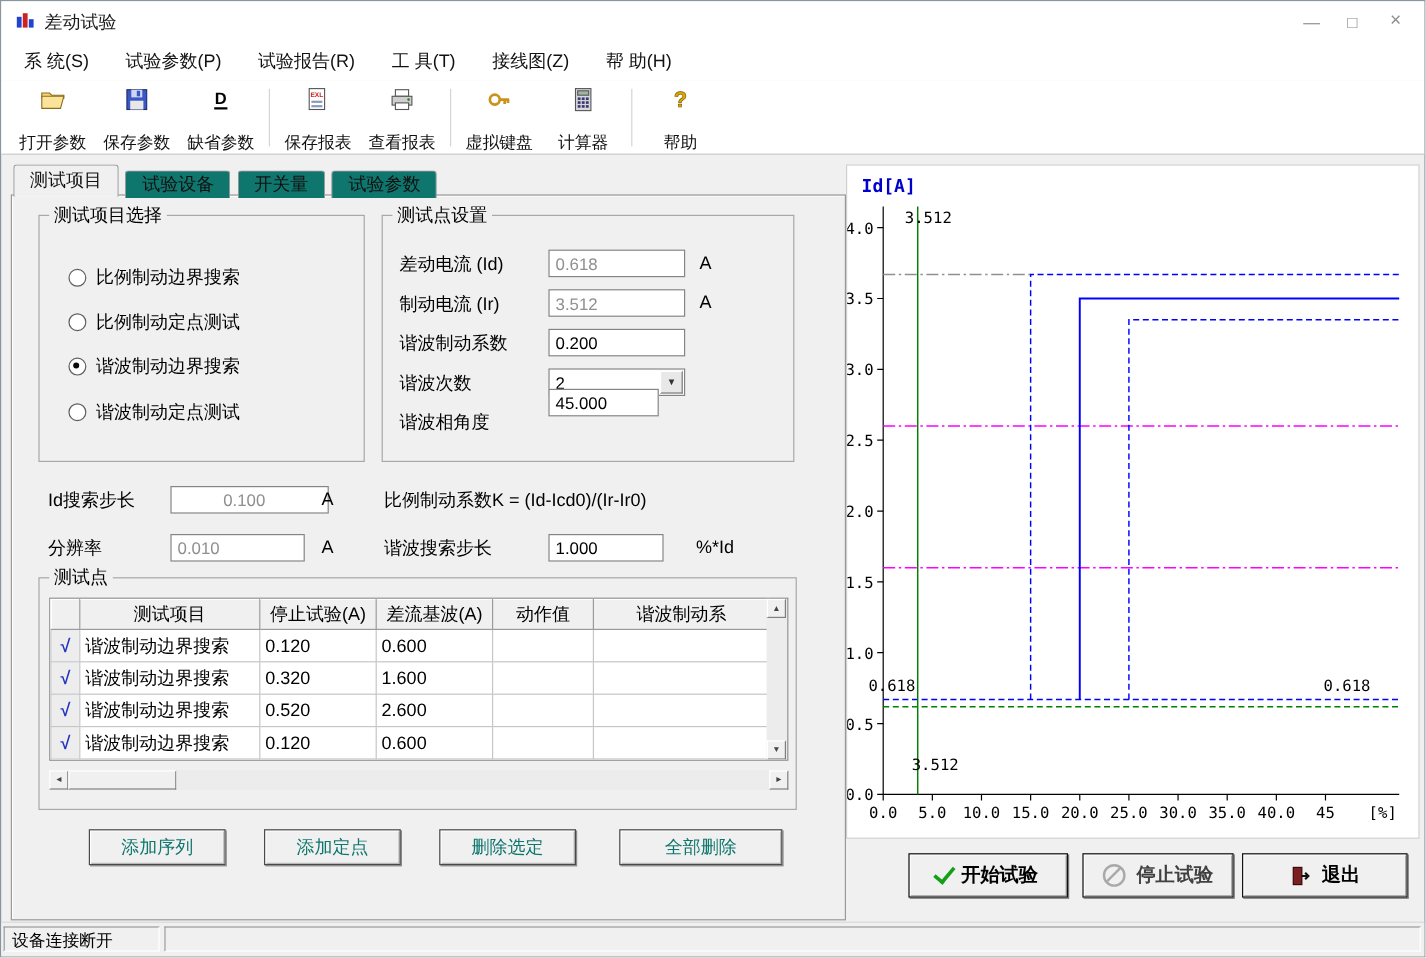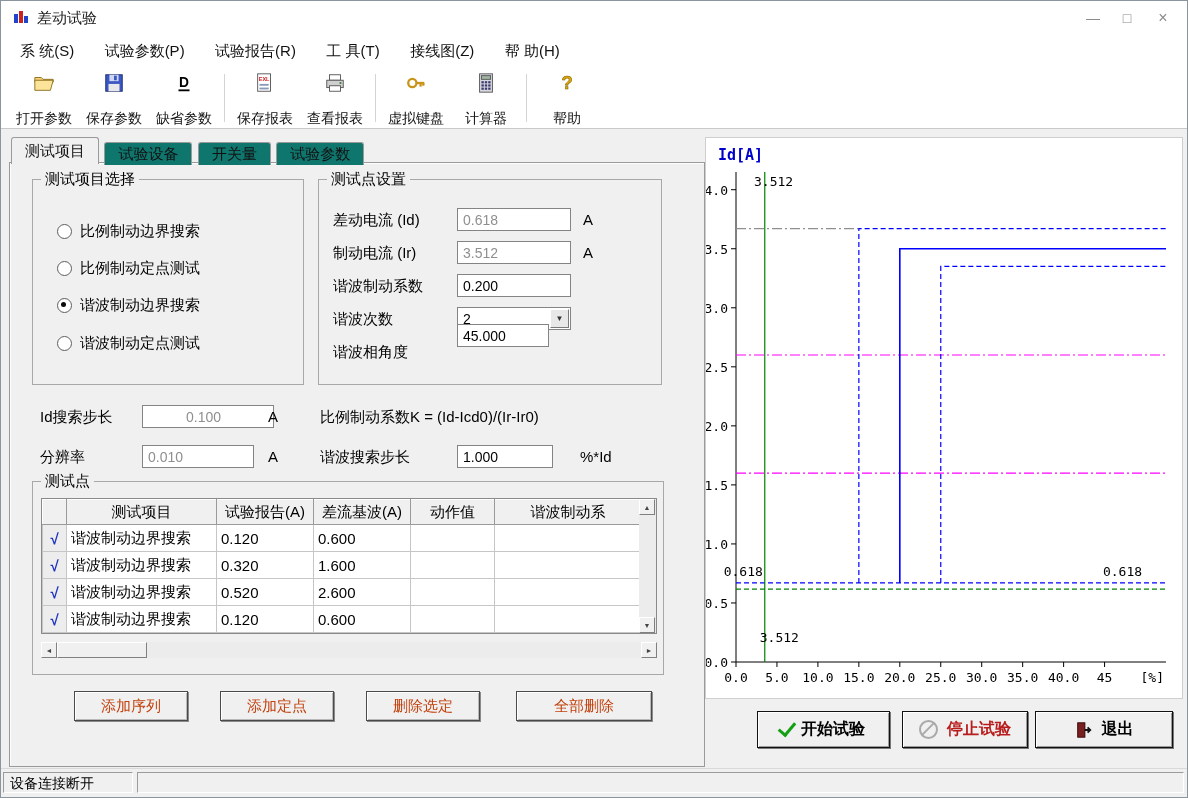--- a/index.html
+++ b/index.html
@@ -48,33 +48,33 @@
   table.grid{border-collapse:collapse;table-layout:fixed;width:599px;background:#fff;}
   table.grid th{background:#f0f0f0;border:1px solid;border-color:#fff #9a9a9a #9a9a9a #fff;font-size:15px;font-weight:normal;height:24px;padding:0 2px;white-space:nowrap;overflow:hidden;text-align:center;}
   table.grid td{border:1px solid #c6c6c6;font-size:15px;height:26px;padding:0 4px;white-space:nowrap;overflow:hidden;}
   td.chk{background:#ededed;color:#1f35c0;font-weight:bold;text-align:center;border-color:#fff #9a9a9a #9a9a9a #fff;border-style:solid;border-width:1px;}
   .vscroll{position:absolute;right:0;top:0;bottom:0;width:17px;background:#e9e9e9;display:flex;flex-direction:column;}
   .sbtn{width:16px;height:16px;background:#f0f0f0;border:1px solid;border-color:#fff #808080 #808080 #fff;font-size:7px;color:#444;display:flex;align-items:center;justify-content:center;box-sizing:border-box;flex:none;}
   .vtrack,.htrack{flex:1;background:#ececec;}
   .hscroll{position:absolute;height:16px;display:flex;background:#ececec;}
   .hthumb{width:90px;background:#f0f0f0;border:1px solid;border-color:#fff #808080 #808080 #fff;box-sizing:border-box;}
 
-  .panel-btn{position:absolute;height:30px;background:#f0f0f0;border:1px solid #4a4a4a;box-shadow:1px 1px 0 #8a8a8a,inset 1px 1px 0 #fff,inset -1px -1px 0 #b9b9b9;font-size:15px;font-family:inherit;color:#c2410c;}
+  .panel-btn{position:absolute;height:30px;background:#f0f0f0;border:1px solid #4a4a4a;box-shadow:1px 1px 0 #8a8a8a,inset 1px 1px 0 #fff,inset -1px -1px 0 #b9b9b9;font-size:15px;font-family:inherit;color:#0f766e;}
 
   
   .chart-box{position:absolute;left:704px;top:136px;width:478px;height:562px;background:#ffffff;border:1px solid #cfcfcf;box-sizing:border-box;}
   .tick{font-family:"DejaVu Sans Mono",monospace;font-size:13px;fill:#000;}
   .axis-label{font-family:"DejaVu Sans Mono",monospace;font-size:15px;font-weight:bold;}
 
   
   .main-btn{position:absolute;height:37px;background:#f0f0f0;border:1px solid #111;box-shadow:inset 1px 1px 0 #fff,inset -1px -1px 0 #9b9b9b,1px 1px 0 #777;display:flex;align-items:center;justify-content:center;gap:9px;font-size:16px;font-weight:bold;font-family:inherit;color:#000;}
   .check-icon{display:inline-block;width:7px;height:14px;border-right:3px solid #14a014;border-bottom:3px solid #14a014;transform:rotate(40deg);margin-top:-5px;}
   .stop-icon{width:15px;height:15px;border:2px solid #a9a9a9;border-radius:50%;position:relative;flex:none;}
   .stop-icon::after{content:"";position:absolute;left:-2px;top:6px;width:18px;height:2px;background:#a9a9a9;transform:rotate(-45deg);}
-  .grey-label{color:#b91c1c;}
+  .grey-label{color:#404040;}
 
   
   .statusbar{position:absolute;left:0;right:0;bottom:0;height:28px;background:#f0f0f0;border-top:1px solid #d9d9d9;}
   .status-panel{position:absolute;top:3px;bottom:4px;border:1px solid;border-color:#9b9b9b #fff #fff #9b9b9b;font-size:14px;padding:2px 6px;box-sizing:border-box;white-space:nowrap;overflow:hidden;}
 </style>
 </head>
 <body>
 
 <div class="window">
 
@@ -256,21 +256,21 @@
               <col style="width:150px">
               <col style="width:97px">
               <col style="width:97px">
               <col style="width:84px">
               <col style="width:147px">
           </colgroup>
           <thead>
             <tr>
               <th></th>
               <th>测试项目</th>
-              <th>试验报告(A)</th>
+              <th>停止试验(A)</th>
               <th>差流基波(A)</th>
               <th>动作值</th>
               <th>谐波制动系</th>
             </tr>
           </thead>
           <tbody>
             <tr>
               <td class="chk">√</td>
               <td>谐波制动边界搜索</td>
               <td>0.120</td>

